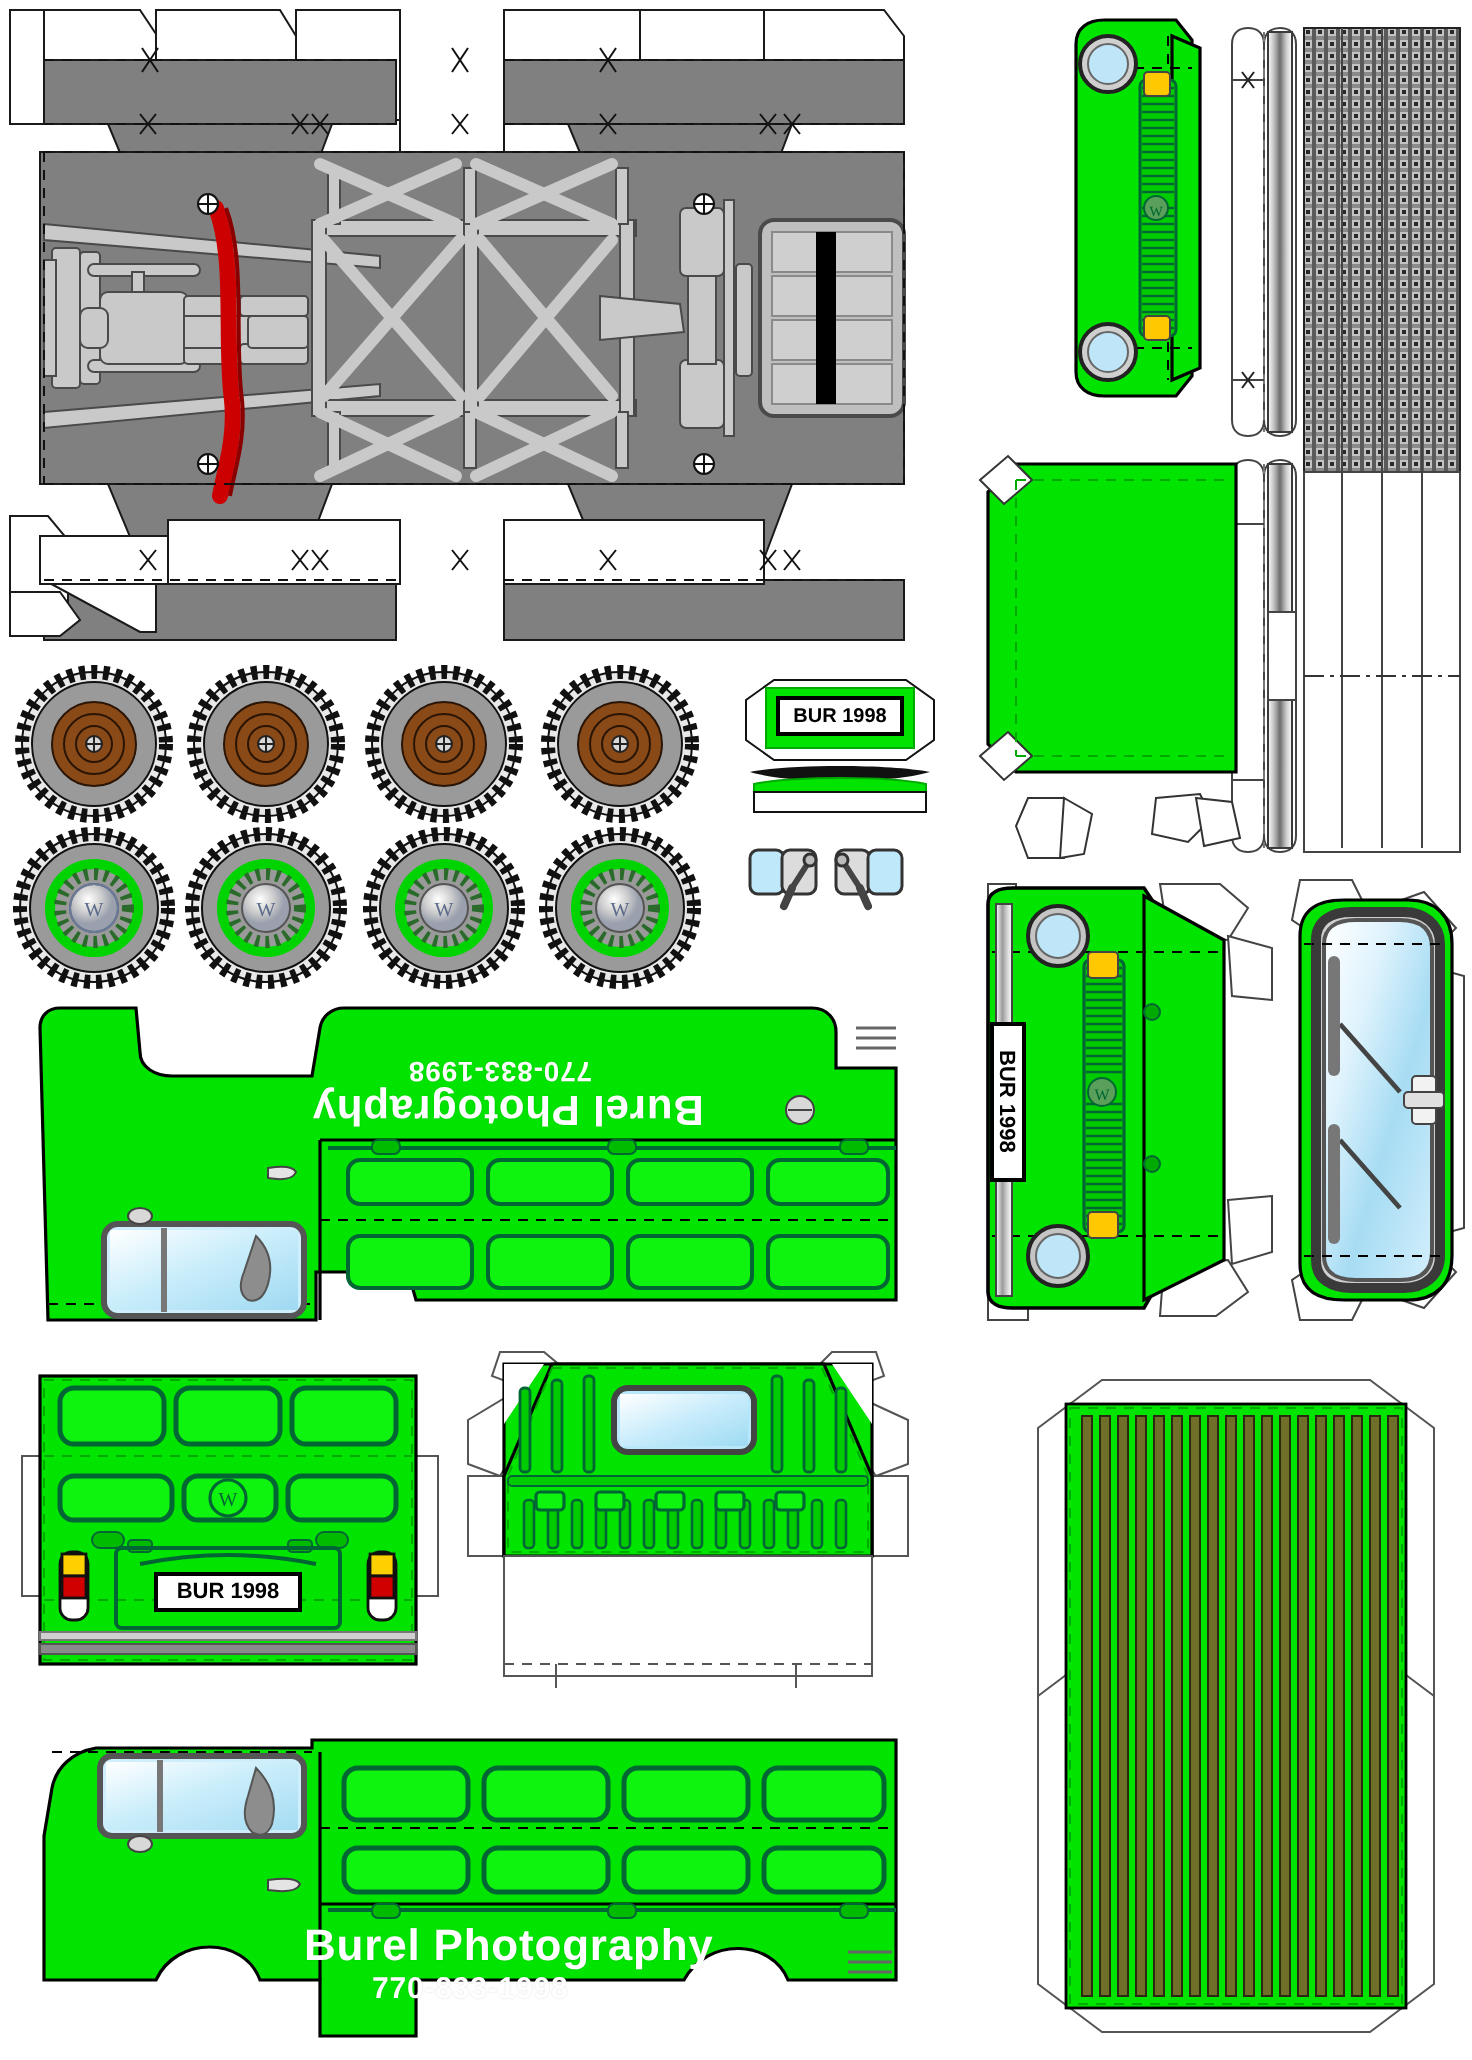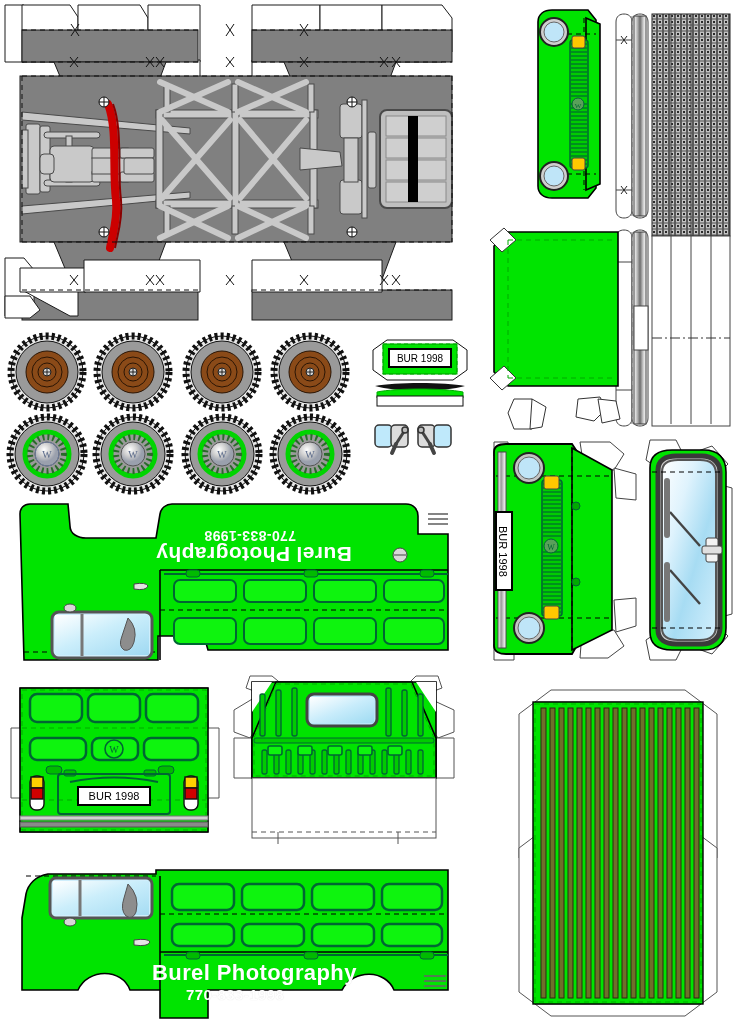--- a/index.html
+++ b/index.html
@@ -3,21 +3,21 @@
 <meta charset="utf-8">
 <style>
   html,body{margin:0;padding:0;background:#ffffff;}
   body{width:736px;height:1030px;position:relative;overflow:hidden;
        font-family:"Liberation Sans",sans-serif;}
   .sheet{position:absolute;left:0;top:0;width:736px;height:1030px;background:#fff;}
   .pc{position:absolute;}
   .lab{position:absolute;color:#fff;font-weight:bold;letter-spacing:.4px;
        white-space:nowrap;text-shadow:0 0 1px rgba(0,0,0,.15);}
   .plate{position:absolute;background:#fff;border:1px solid #000;
-         color:#000;font-weight:normal;display:flex;align-items:center;
+         color:#000;font-weight:bold;display:flex;align-items:center;
          justify-content:center;white-space:nowrap;}
   svg{display:block;overflow:visible;}
 </style>
 </head>
 <body>
 
 <div class="sheet">
 
 <div class="pc" style="left:0;top:0;width:480px;height:320px;">
  <svg width="480" height="320" viewBox="0 0 480 320">

